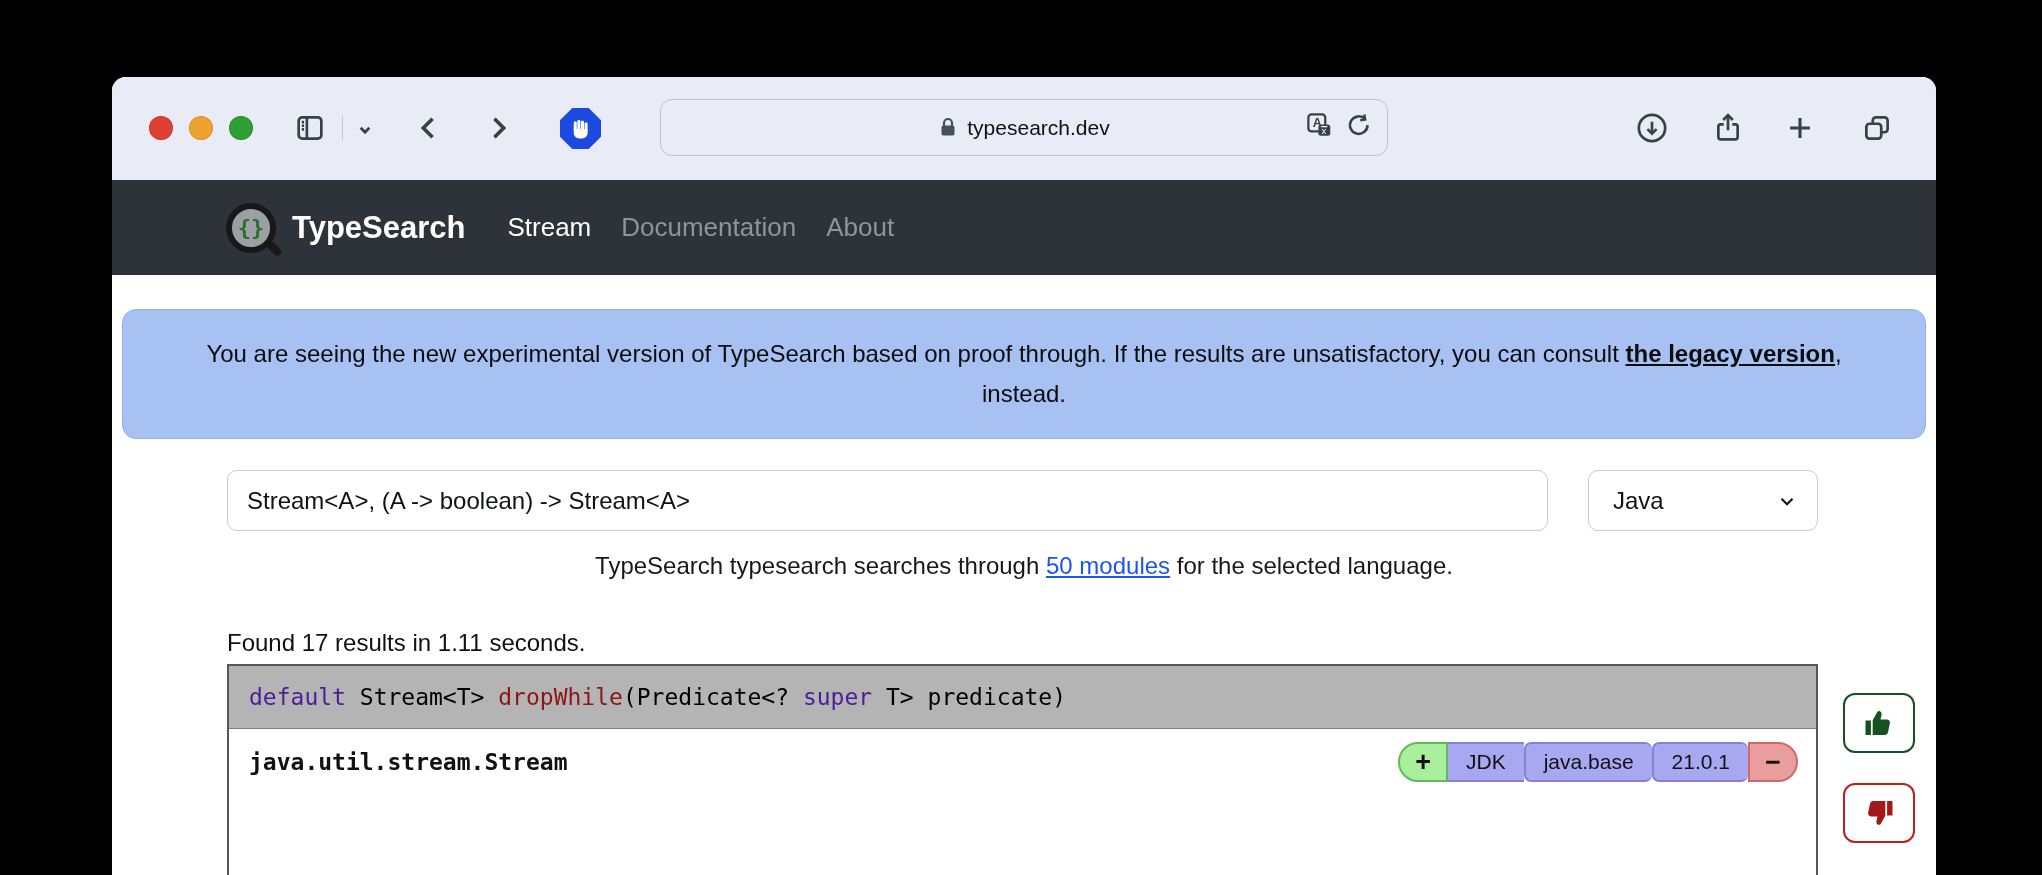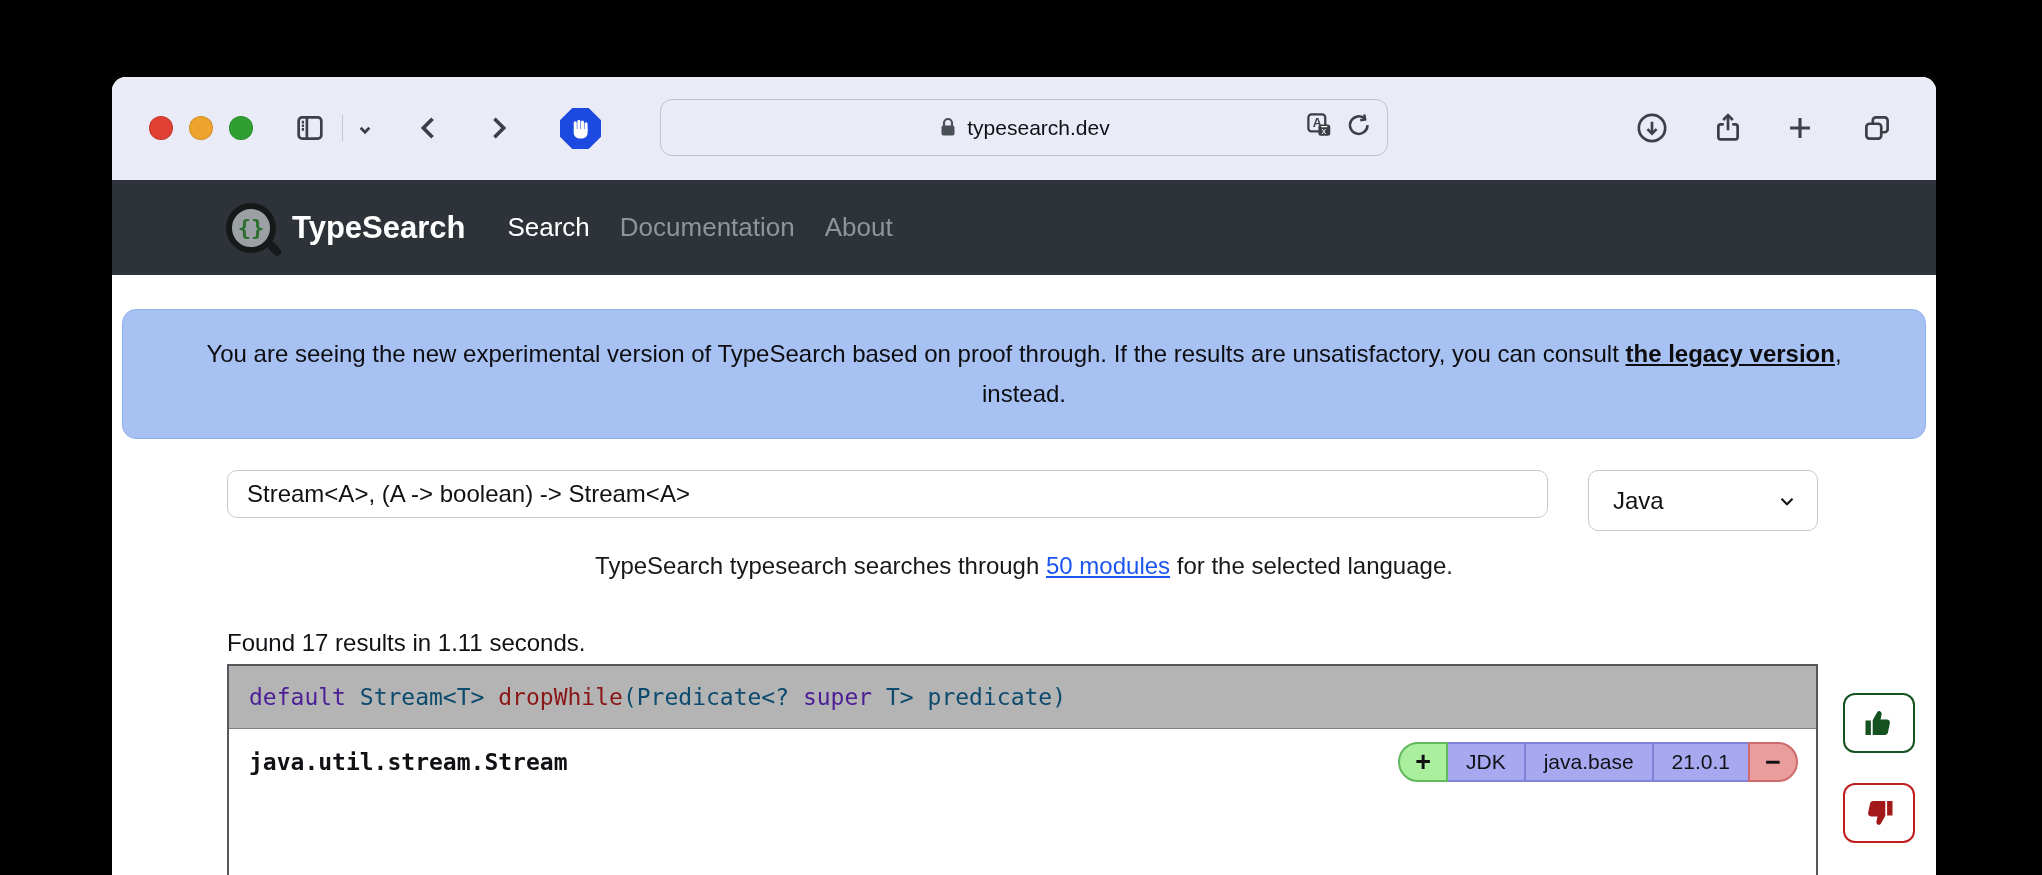--- a/index.html
+++ b/index.html
@@ -38,47 +38,47 @@
   .nav a{text-decoration:none;color:#8e949b;cursor:pointer;}
   .nav a.active{color:#fff;}
 
   
   .banner{margin:34px 10px 0;height:130px;background:#a8c1f3;border:1px solid #8fb0ef;border-radius:14px;
           display:flex;align-items:center;justify-content:center;box-sizing:border-box;}
   .banner-inner{max-width:1730px;padding:0 40px;text-align:center;font-size:24px;line-height:40px;color:#0d0d0f;}
   .banner-inner a{color:#0d0d0f;font-weight:700;text-decoration:underline;cursor:pointer;}
 
   .search-row{margin:31px 118px 0 115px;display:flex;gap:40px;}
-  .query-input{flex:1;height:48px;border:1px solid #c6cad3;border-radius:10px;font-size:24px;
+  .query-input{flex:1;height:61px;border:1px solid #c6cad3;border-radius:10px;font-size:24px;
           padding:0 19px;color:#101114;background:#fff;box-sizing:border-box;outline:none;
           font-family:"Liberation Sans",sans-serif;}
   .lang-select{width:230px;height:61px;border:1px solid #c6cad3;border-radius:10px;font-size:24px;color:#101114;
           background:#fff;appearance:none;-webkit-appearance:none;padding:0 24px;box-sizing:border-box;outline:none;
           font-family:"Liberation Sans",sans-serif;}
   .select-wrap{position:relative;}
   .select-wrap svg{position:absolute;right:20px;top:20px;pointer-events:none;color:#16171a;}
 
   .modules-line{margin-top:16px;text-align:center;font-size:24px;line-height:38px;color:#17181a;}
   .modules-line a{color:#1d55f0;text-decoration:underline;cursor:pointer;}
 
   .found{margin:44px 0 0 115px;font-size:24px;color:#101114;}
 
   .card{margin:7px 0 0 115px;width:1591px;border:2px solid #54585c;box-sizing:border-box;background:#fff;}
   .card-header{background:#b4b4b4;border-bottom:1px solid #7e8184;padding:15px 20px;
           font-family:"DejaVu Sans Mono",monospace;font-size:23px;line-height:32px;white-space:pre;}
-  .tok-keyword{color:#4c1d95}.tok-plain{color:#0c4a6e}.tok-function{color:#8a1616}
+  .tok-keyword{color:#4c1d95}.tok-plain{color:#000000}.tok-function{color:#8a1616}
   .card-body{padding:13px 18px 40px 20px;}
   .pkg-row{display:flex;justify-content:space-between;align-items:center;}
   .pkg{font-family:"DejaVu Sans Mono",monospace;font-weight:bold;font-size:23px;color:#101114;}
   .pill{display:flex;height:40px;font-size:21px;color:#101114;}
   .seg{display:flex;align-items:center;justify-content:center;box-sizing:border-box;}
   .seg.add{width:50px;background:#a9ef9d;border:2px solid #62b85e;border-radius:21px 0 0 21px;
            font-size:27px;font-weight:600;cursor:pointer;}
   .seg.tag{background:#a8a8f0;border-top:2px solid #8282d8;border-bottom:2px solid #8282d8;padding:4px 18px;}
-  .seg.tag + .seg.tag{border-left:2px solid #8282d8;}
+  .seg.tag + .seg.tag{border-left:2px solid #8282d8;border-radius:7px;}
   .seg.remove{width:50px;background:#ea9d9d;border:2px solid #cf6a6a;border-radius:0 21px 21px 0;
            font-size:27px;font-weight:600;cursor:pointer;}
   .doc-comment{margin-top:18px;font-family:"DejaVu Sans Mono",monospace;font-size:23px;line-height:36px;
            color:#1c571d;white-space:pre;}
 
   .votes{position:absolute;top:616px;right:21px;width:72px;}
   .vote-btn{width:72px;height:60px;border-radius:12px;background:#fff;display:flex;align-items:center;
            justify-content:center;box-sizing:border-box;cursor:pointer;}
   .vote-btn.up{border:2.5px solid #14521f;}
   .vote-btn.down{border:2.5px solid #bf1f1f;margin-top:30px;}
@@ -188,21 +188,21 @@
       </svg>
     </div>
   </div>
 
   <div class="site-header">
     <div class="logo">
       <span>{}</span>
     </div>
     <div class="brand">TypeSearch</div>
     <nav class="nav">
-      <a class="active">Search</a>
+      <a class="active">Stream</a>
       <a>Documentation</a>
       <a>About</a>
     </nav>
   </div>
 
   <div class="banner">
     <div class="banner-inner">
       <span>You are seeing the new experimental version of TypeSearch based on proof through. If the results are unsatisfactory, you can consult </span><a>the legacy version</a><span>, instead.</span>
     </div>
   </div>

